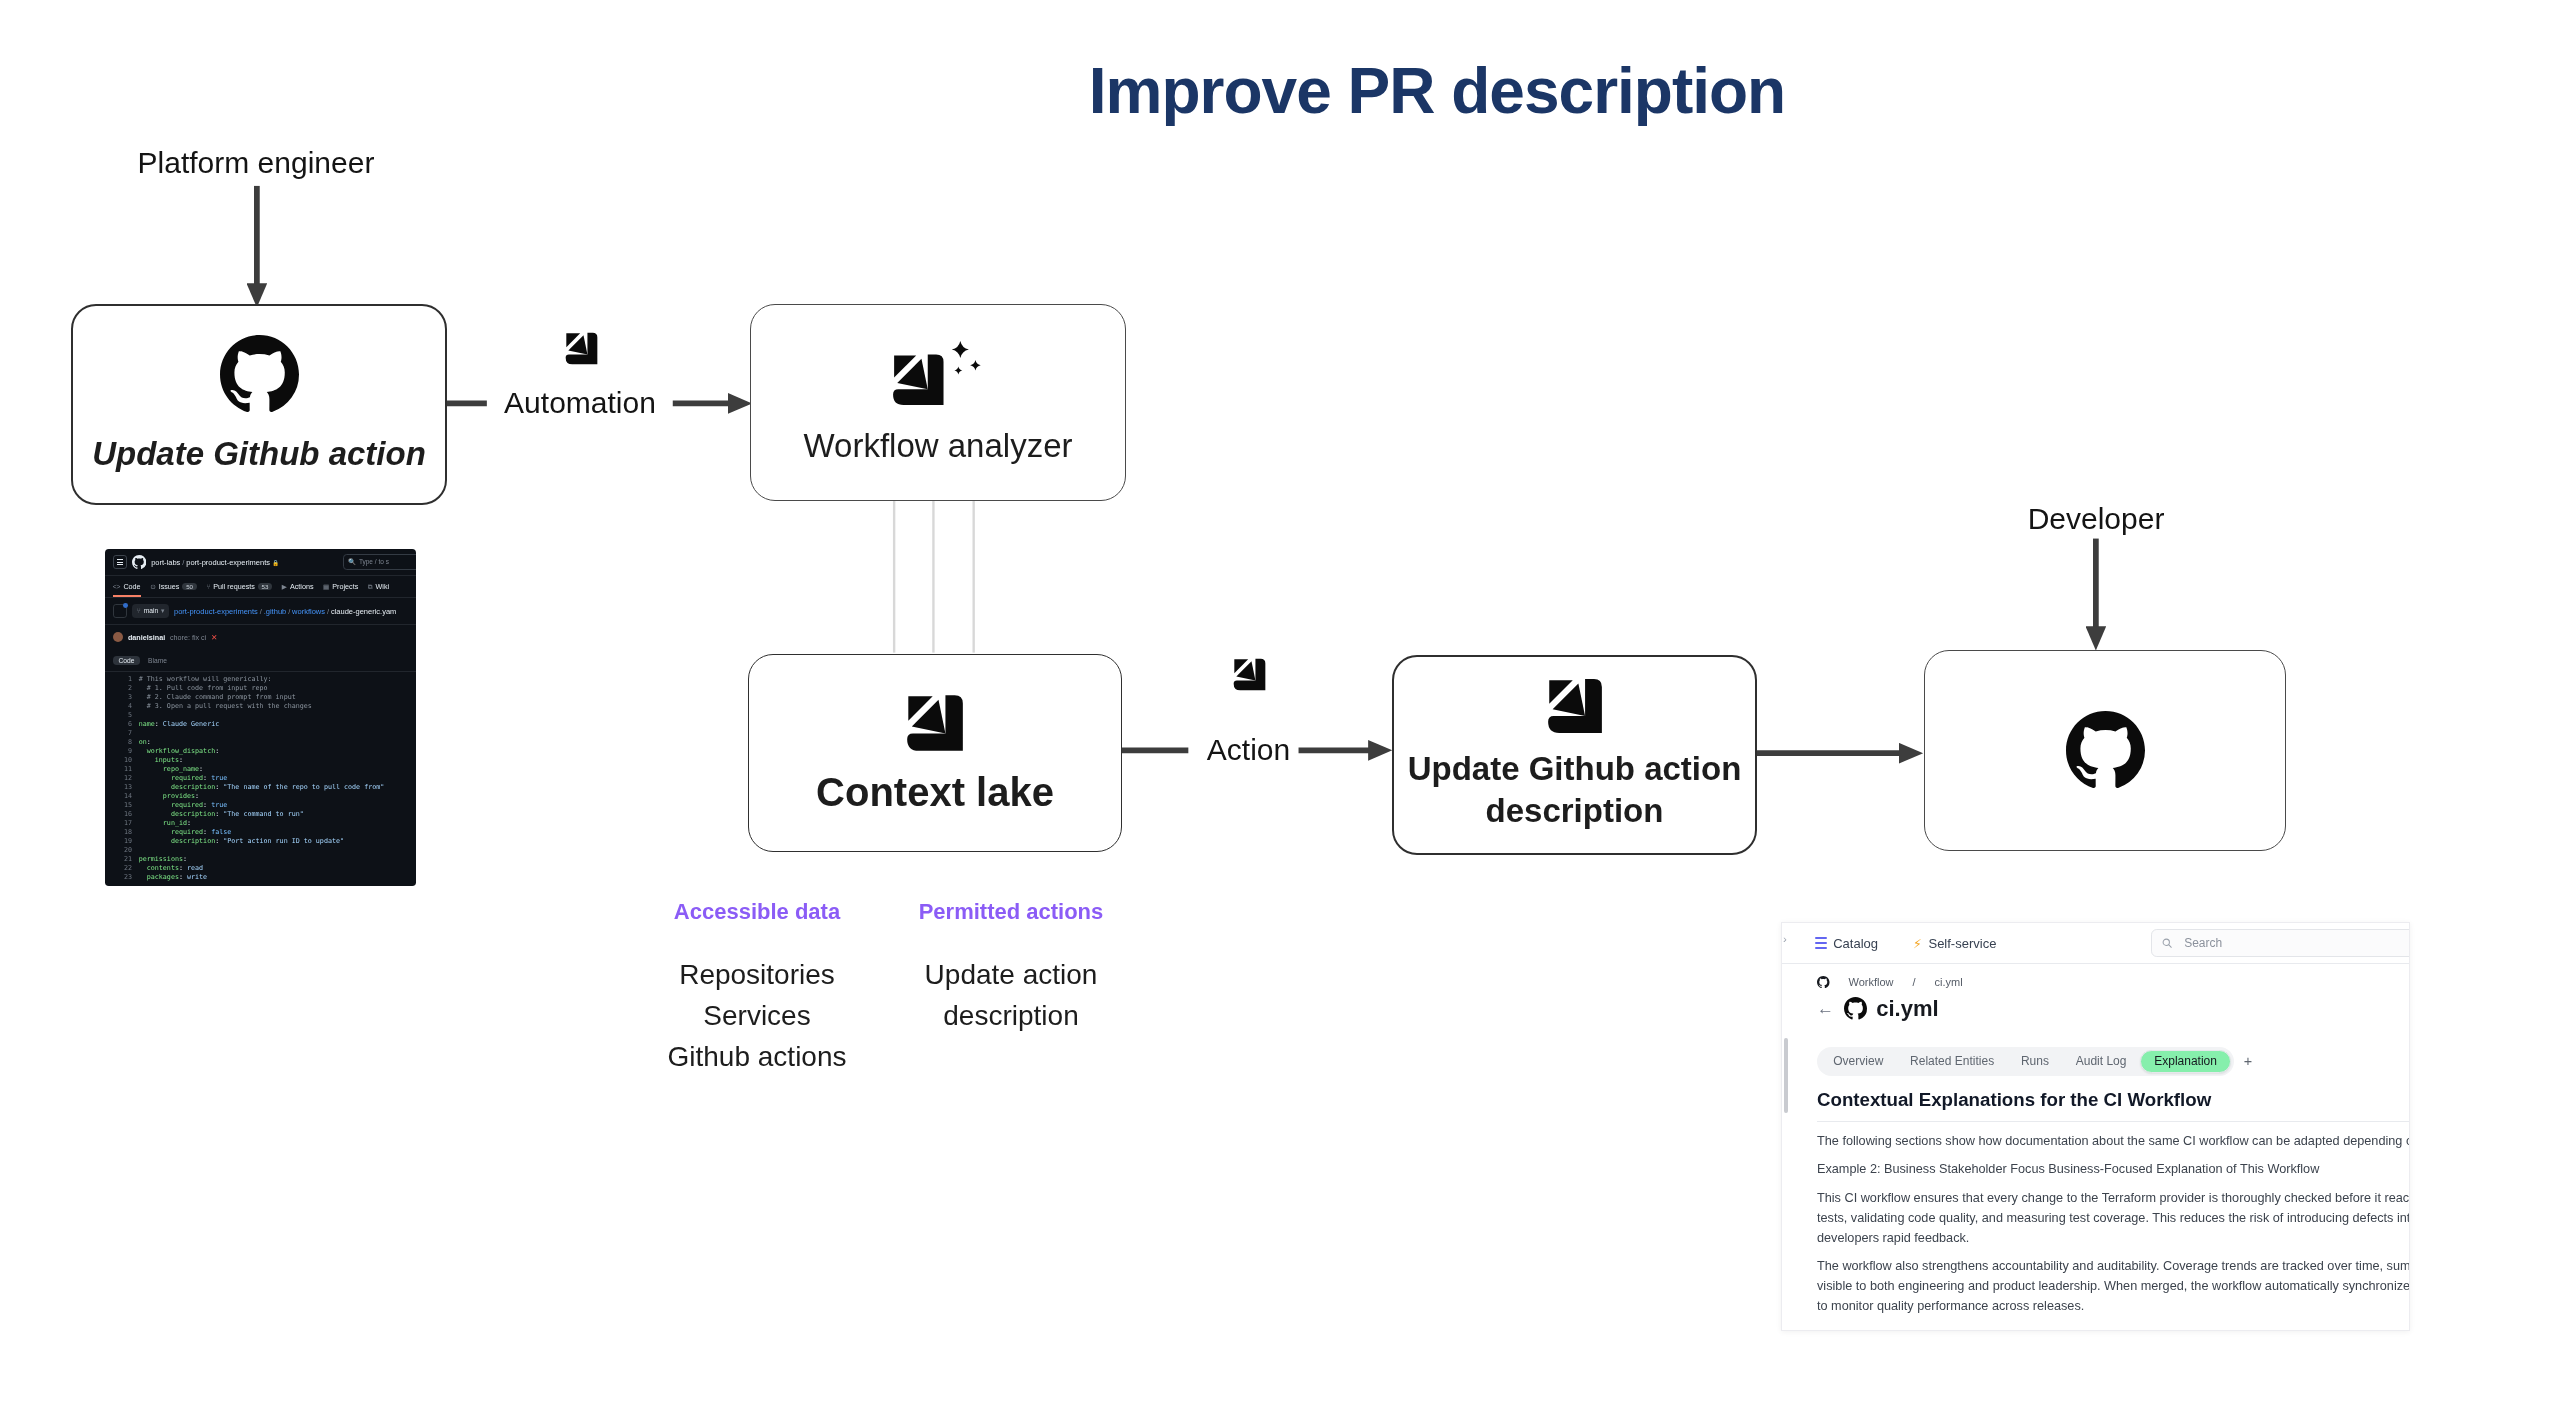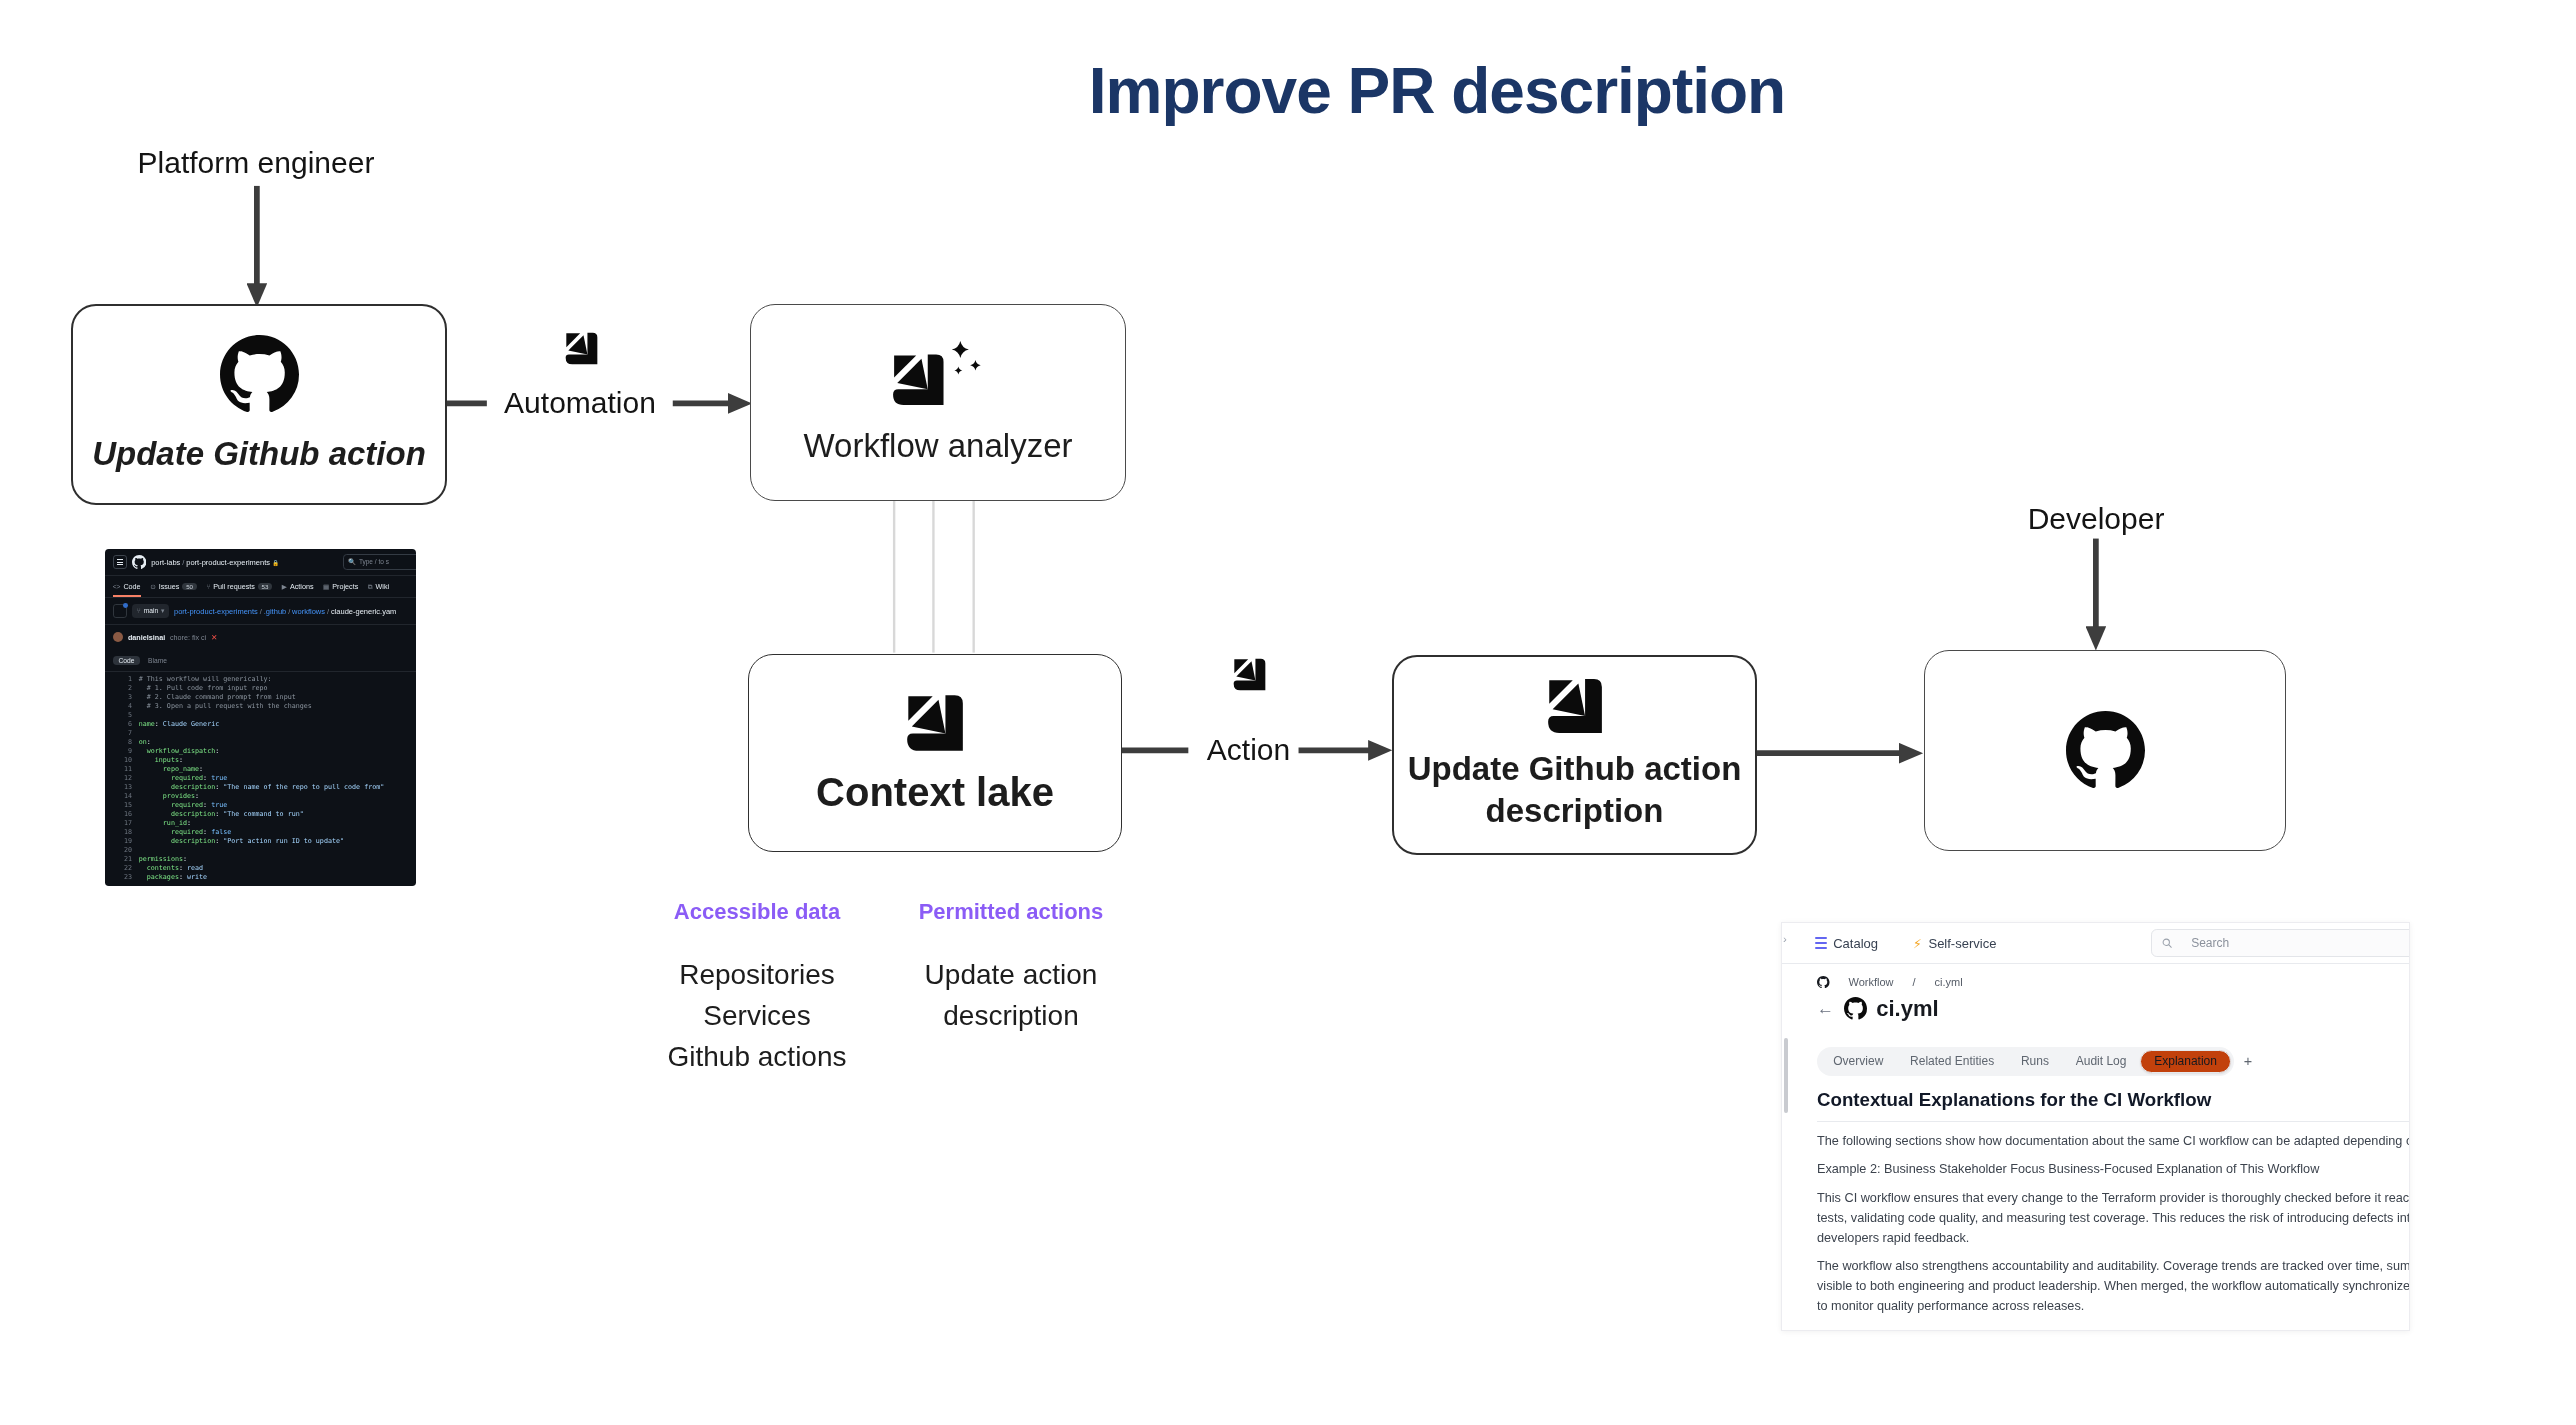--- a/index.html
+++ b/index.html
@@ -92,30 +92,30 @@
     border:1px solid #ececf0;box-shadow:0 1px 5.8px rgba(0,0,0,.06);overflow:hidden;color:#374151;
   }
   .ps-chevron{position:absolute;left:1px;top:9.6px;color:#9ca3af;font-size:11.5px}
   .ps-scrollbar{position:absolute;left:1.9px;top:115px;width:3.8px;height:75px;background:#c9cbd0;border-radius:1.9px}
   .ps-nav{height:40px;display:flex;align-items:center;padding-left:33px;gap:35px;border-bottom:1px solid #e8eaee}
   .ps-nav-item{display:flex;align-items:center;gap:6.7px;font-size:13px;color:#374151}
   .ps-bars{display:flex;flex-direction:column;gap:2.4px}
   .ps-bars i{display:block;width:11.5px;height:2.4px;background:#6366f1;border-radius:1px}
   .ps-bolt{color:#f5a623;font-size:12.5px}
   .ps-search{margin-left:auto;margin-right:-7.7px;width:254px;height:26px;border:1px solid #e3e5e9;border-radius:5.8px;background:#fbfbfc;
-    display:flex;align-items:center;gap:19px;padding-left:9.6px;font-size:12px;color:#8b919c}
+    display:flex;align-items:center;gap:12px;padding-left:9.6px;font-size:12px;color:#8b919c}
   .ps-body{padding:11.5px 0 0 35px}
   .ps-crumb{display:flex;align-items:center;gap:19px;font-size:11px;color:#545b66}
   .ps-title-row{display:flex;align-items:center;gap:9.6px;margin-top:7.7px}
   .ps-back{color:#6b7280;font-size:17px}
   .ps-title{font-size:22px;font-weight:700;color:#16191f}
   .ps-tabs{display:flex;align-items:center;margin-top:25px}
   .ps-tabwrap{display:inline-flex;background:#f2f3f5;border-radius:16.3px;padding:2.9px;align-items:center}
   .ps-tab{padding:3.8px 13.4px;font-size:12px;color:#5f6670;white-space:nowrap}
-  .ps-tab.active{background:#c2410c;border:1px solid #e6e8ec;border-radius:14.4px;box-shadow:0 1px 1.9px rgba(0,0,0,.08);color:#16191f}
+  .ps-tab.active{background:#86efac;border:1px solid #e6e8ec;border-radius:14.4px;box-shadow:0 1px 1.9px rgba(0,0,0,.08);color:#16191f}
   .ps-plus{margin-left:9.6px;color:#5f6670;font-size:14.4px}
   .ps-heading{margin-top:13.4px;font-size:18.7px;font-weight:700;color:#111827;white-space:nowrap}
   .ps-divider{margin-top:9.6px;border-top:1px solid #e8eaee}
   .ps-paras{margin-top:3.8px}
   .para{margin:8.6px 0}
   .para-line{font-size:12.7px;line-height:20px;white-space:nowrap;color:#3c434d}
   .octo{display:inline-block;vertical-align:middle}
 </style>
 </head>
 <body>

